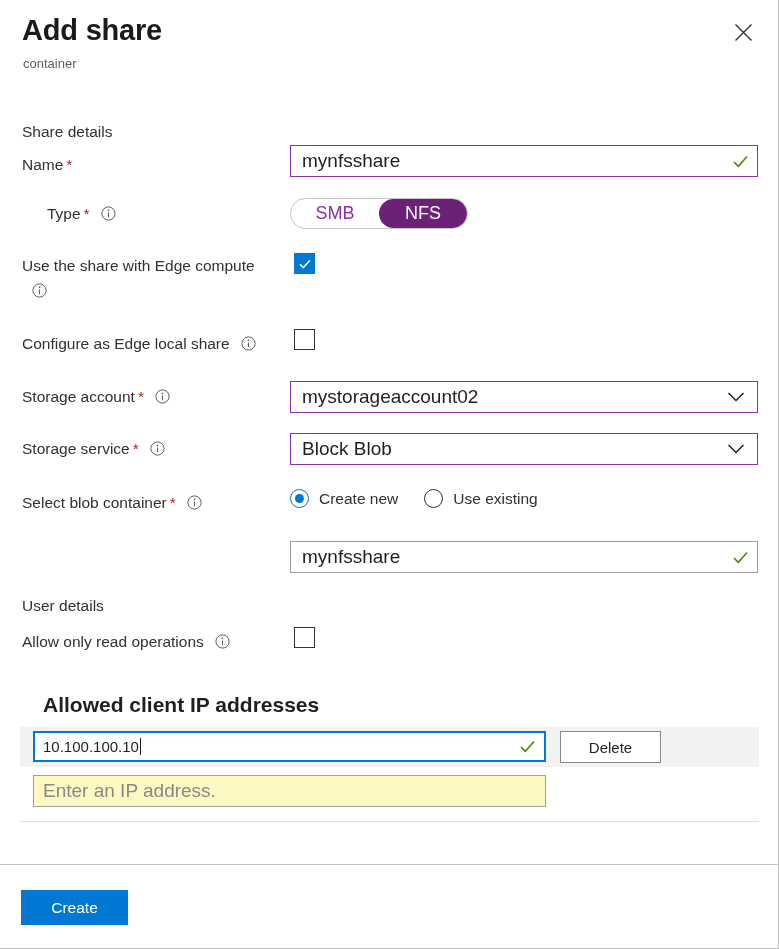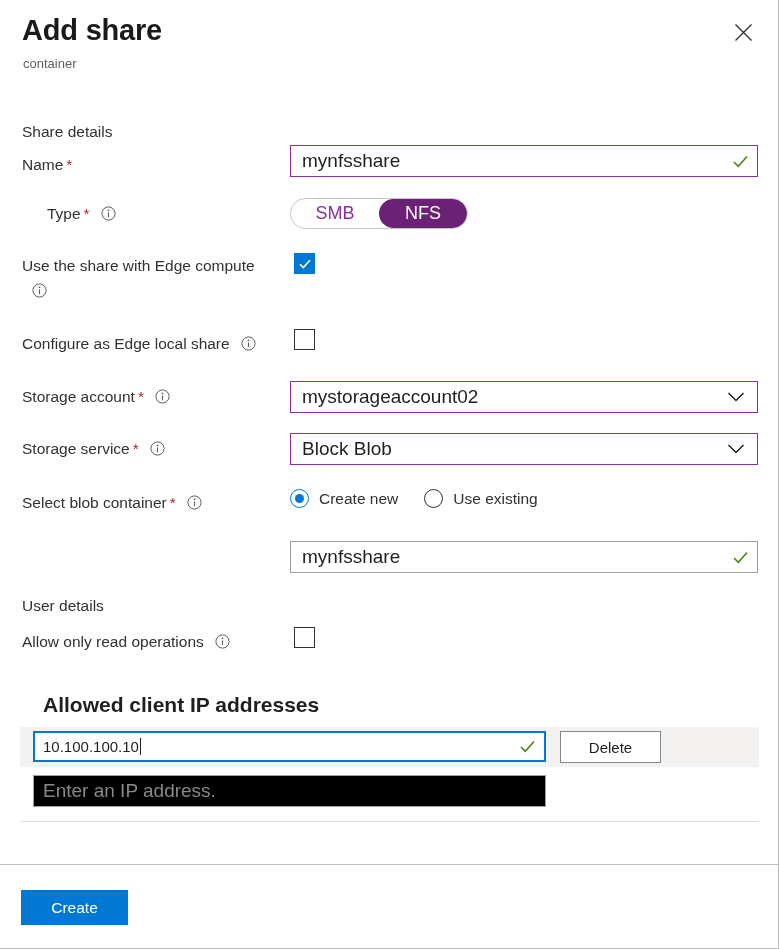--- a/index.html
+++ b/index.html
@@ -263,21 +263,21 @@
     justify-content: center;
     cursor: pointer;
   }
   .ip-input-empty {
     position: absolute;
     left: 33px;
     width: 513px;
     height: 32px;
     box-sizing: border-box;
     border: 1px solid #a19f9d;
-    background: #000000;
+    background: #fef9c3;
     display: flex;
     align-items: center;
   }
   .ip-input-empty .field-text { padding-left: 9px; }
 
   .hr {
     position: absolute;
     left: 20px;
     width: 739px;
     height: 1px;

